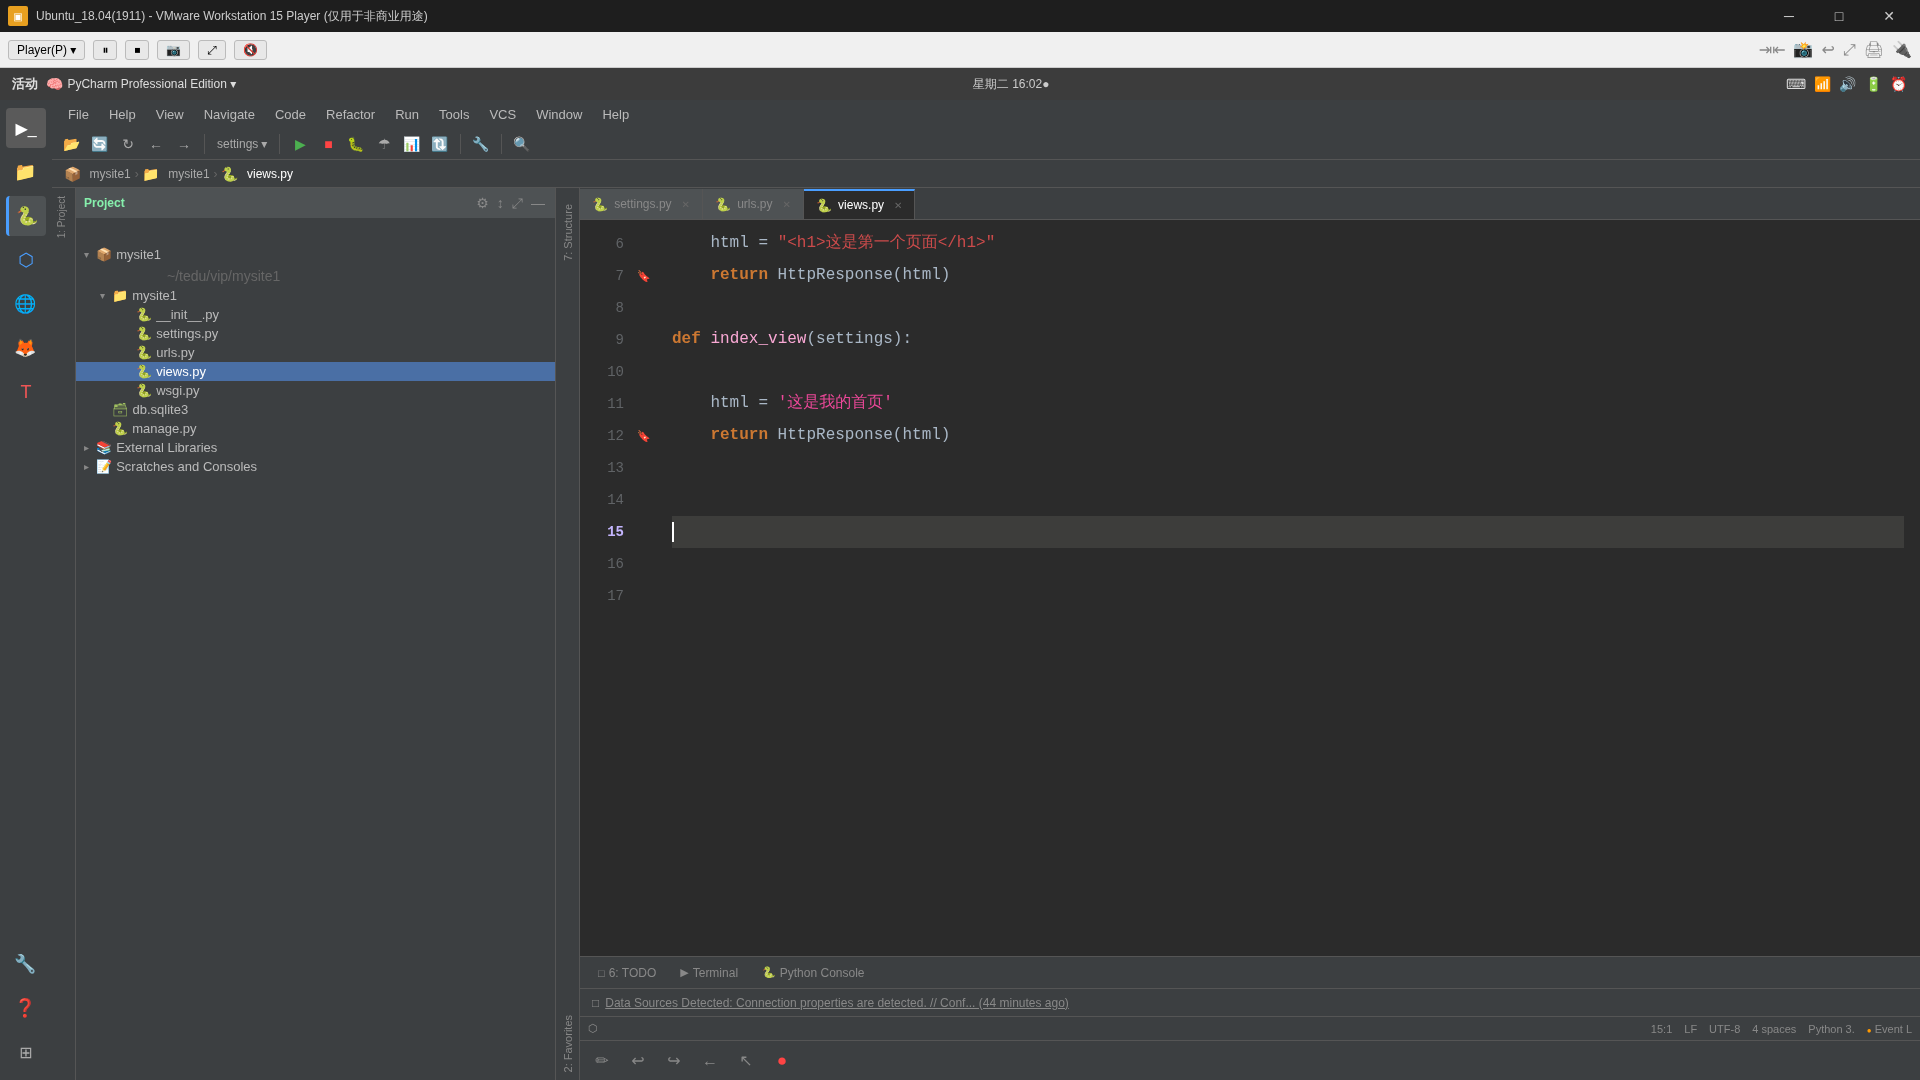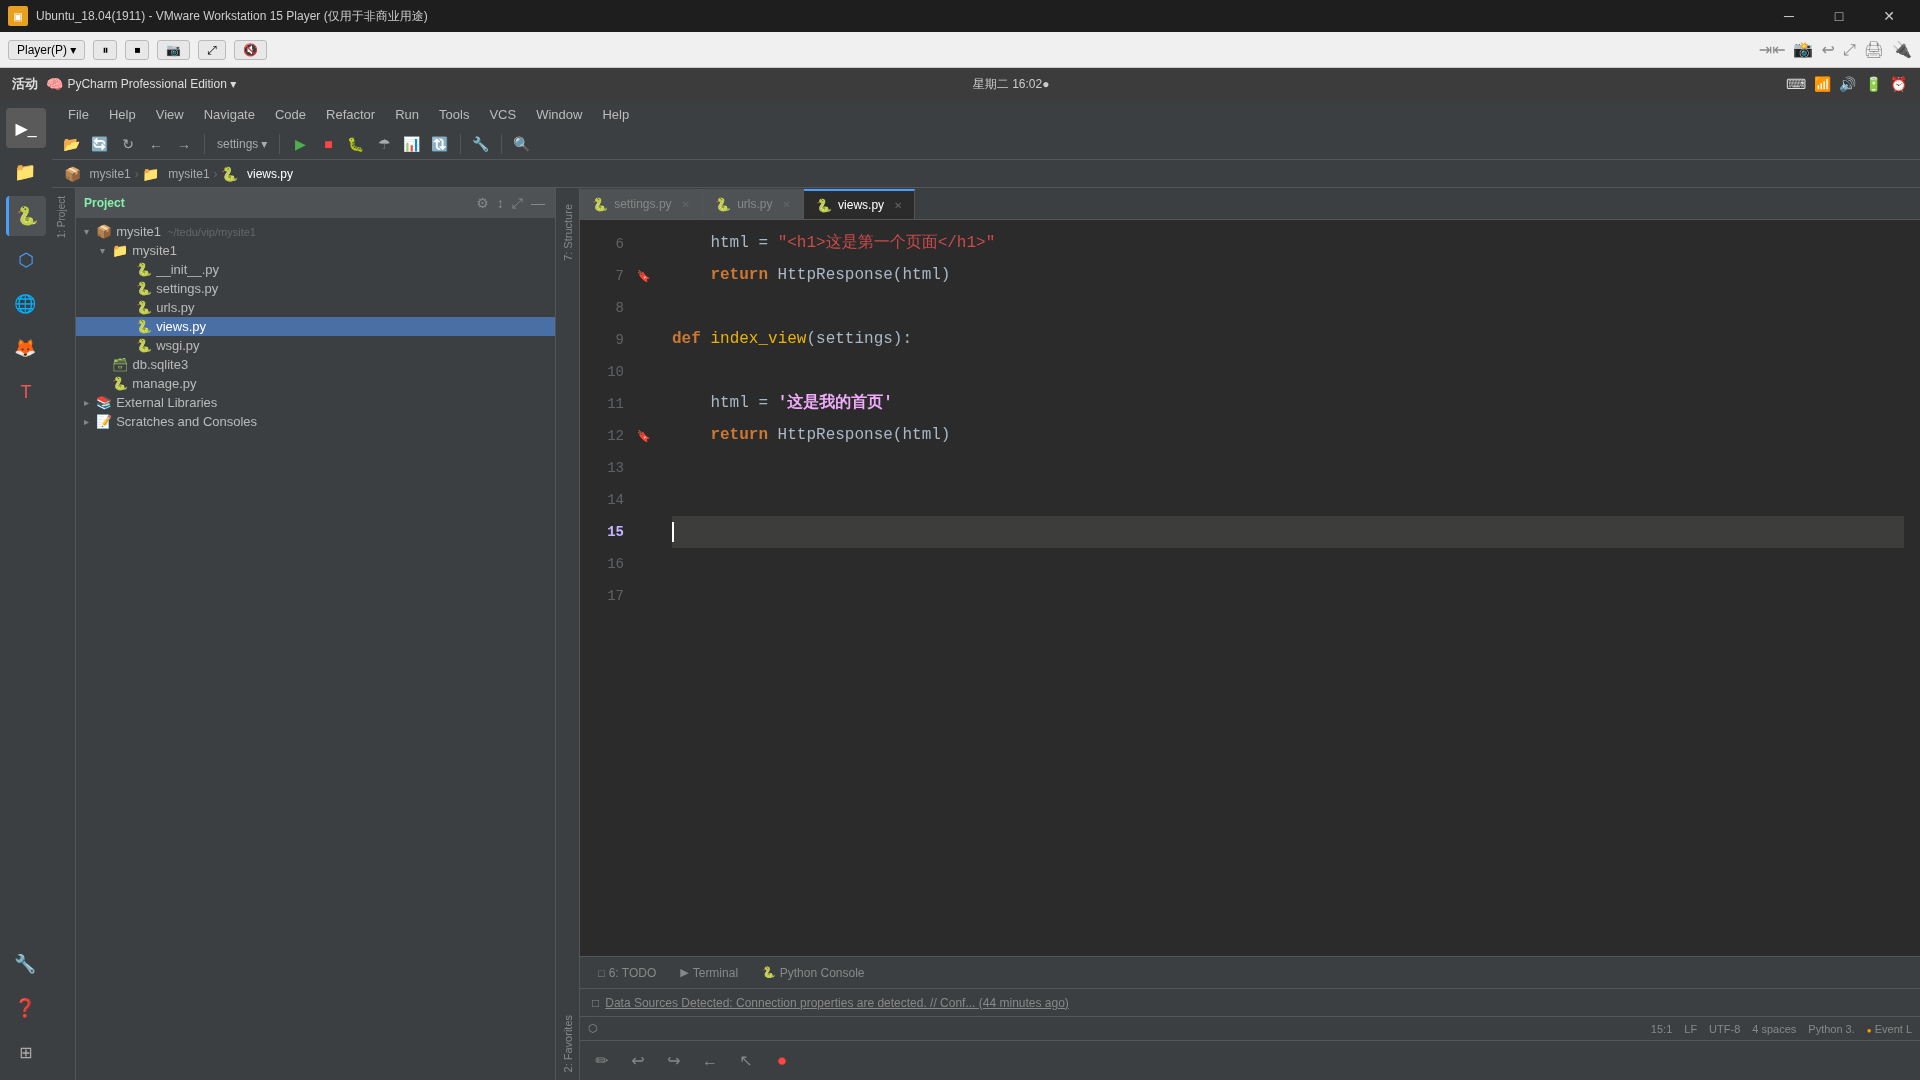--- a/index.html
+++ b/index.html
@@ -120,22 +120,22 @@
     #code-editor { flex: 1; display: flex; background: #2b2b2b; font-family: 'Consolas', 'Courier New', monospace; font-size: 16px; overflow: hidden; }
     #line-numbers { width: 56px; background: #2b2b2b; padding: 8px 0; text-align: right; color: #606366; font-size: 15px; line-height: 1.6; flex-shrink: 0; padding-right: 12px; }
     .line-num { height: 32px; display: flex; align-items: center; justify-content: flex-end; font-size: 14px; }
     #code-content { flex: 1; padding: 8px 16px; overflow: auto; line-height: 1.6; }
     .code-line { height: 32px; display: flex; align-items: center; white-space: pre; }
     .code-line.cursor-line { background: #f5f5dc18; }
 
     
     .kw { color: #cc7832; font-weight: bold; }
     .str-red { color: #cc4b4b; }
-    .str-green { color: #f0abfc; font-weight: bold; }
-    .fn { color: #eab308; }
+    .str-green { color: #ec4899; }
+    .fn { color: #f9a8d4; }
     .punc { color: #a9b7c6; }
     .normal { color: #a9b7c6; }
 
     
     #status-bar {
       height: 24px; background: #3c3f41; display: flex; align-items: center;
       padding: 0 8px; border-top: 1px solid #555; justify-content: space-between;
     }
     #status-bar .left { display: flex; align-items: center; gap: 12px; color: #888; font-size: 11px; }
     #status-bar .right { display: flex; align-items: center; gap: 12px; color: #888; font-size: 11px; }
@@ -311,21 +311,21 @@
             <span class="icon-btn">⤢</span>
             <span class="icon-btn">—</span>
           </div>
         </div>
         <div id="file-tree">
 
           <div class="tree-item">
             <span class="arrow">▾</span>
             <span class="file-icon" style="color:#e8a020;">📦</span>
             <span>mysite1</span>
-            <span style="color:#666;font-size:11px;margin-left:6px;">~/tedu/vip/mysite1</span>
+            <span style="color:#666;font-size:14px;margin-left:6px;margin-top:44px;">~/tedu/vip/mysite1</span>
           </div>
 
           <div class="tree-item" style="padding-left:24px;">
             <span class="arrow">▾</span>
             <span class="file-icon" style="color:#e8a020;">📁</span>
             <span>mysite1</span>
           </div>
 
           <div class="tree-item" style="padding-left:48px;">
             <span class="arrow" style="visibility:hidden;">▸</span>

